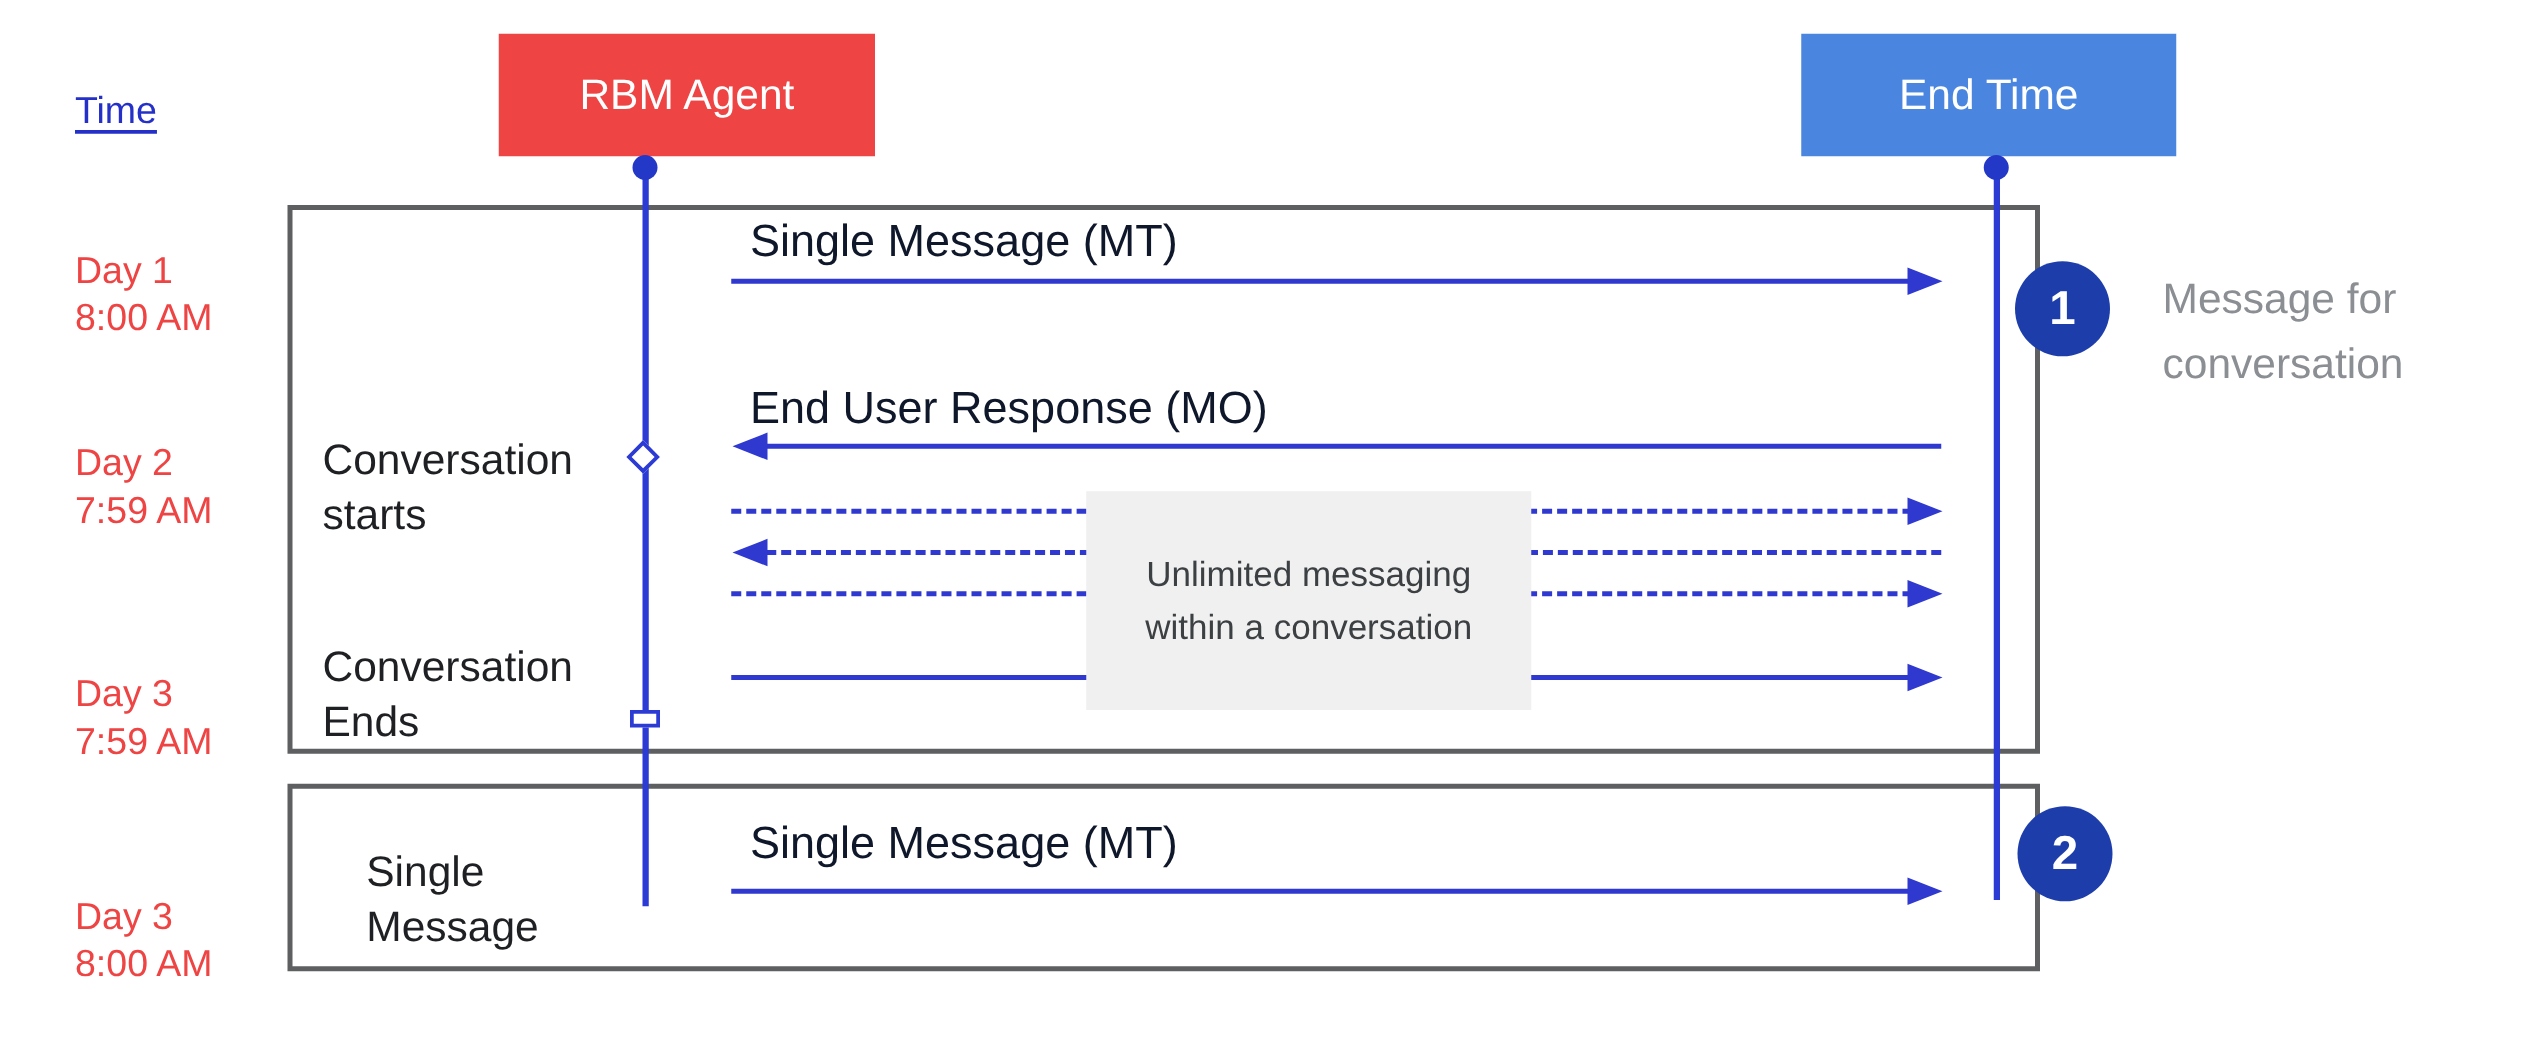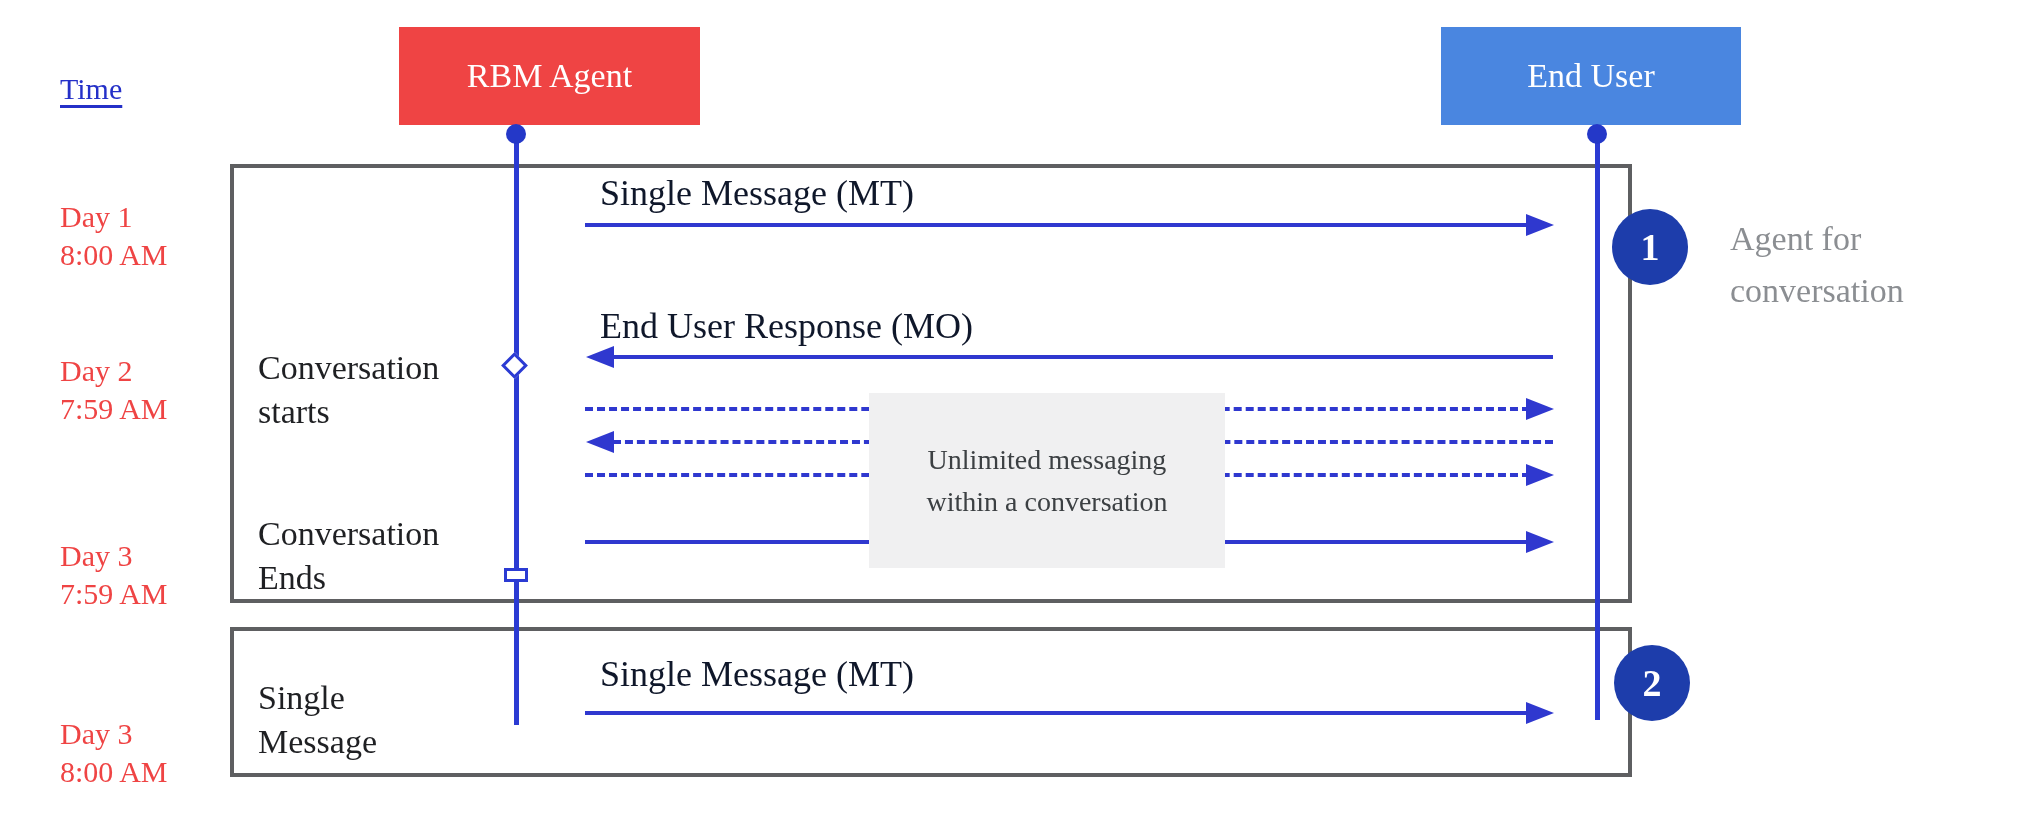--- a/index.html
+++ b/index.html
@@ -1,18 +1,18 @@
 <!DOCTYPE html>
 <html><head>
 <meta charset="utf-8">
 <style>
   html,body{margin:0;padding:0;background:#ffffff;}
   .canvas{
     position:relative;width:2023px;height:833px;background:#ffffff;overflow:hidden;
-    font-family:Liberation Serif, serif;
+    font-family:Liberation Sans, sans-serif;
   }
   
   .actor{position:absolute;top:27px;height:98px;display:flex;align-items:center;justify-content:center;
          color:#ffffff;font-size:34px;z-index:2;}
   .actor-agent{left:399px;width:301px;background:#ef4444;}
   .actor-user{left:1441px;width:300px;background:#4a86e0;}
   
   .lifeline{position:absolute;width:5px;background:#2b3bd3;z-index:2;}
   .lifeline-agent{left:514px;top:127px;height:598px;}
   .lifeline-user{left:1595px;top:127px;height:593px;}
@@ -52,21 +52,21 @@
   .y3 .shaft{top:407px;} .y3 .head{top:398px;}
   .y4 .shaft{top:440px;} .y4 .head{top:431px;}
   .y5 .shaft{top:473px;} .y5 .head{top:464px;}
   .y6 .shaft{top:540px;} .y6 .head{top:531px;}
   .y7 .shaft{top:711px;} .y7 .head{top:702px;}
   
   .side-label{position:absolute;left:258px;color:#1f2023;font-size:34px;line-height:44px;
               white-space:pre-line;z-index:2;}
   .conv-starts{top:346px;}
   .conv-ends{top:512px;}
-  .single-msg{top:676px;}
+  .single-msg{top:676px;margin-left:35px;}
   
   .marker-diamond{position:absolute;left:505px;top:356px;width:13px;height:13px;background:#ffffff;
                   border:3px solid #2b3bd3;transform:rotate(45deg);z-index:3;}
   .marker-square{position:absolute;left:504px;top:568px;width:18px;height:8px;background:#ffffff;
                  border:3px solid #2b3bd3;z-index:3;}
   
   .note{position:absolute;left:869px;top:393px;width:356px;height:175px;background:#f0f0f1;
         display:flex;align-items:center;justify-content:center;text-align:center;
         color:#3c4043;font-size:28px;line-height:42px;white-space:pre-line;z-index:2;}
   
@@ -88,21 +88,21 @@
   <div class="day day-1">Day 1
 8:00 AM</div>
   <div class="day day-2">Day 2
 7:59 AM</div>
   <div class="day day-3">Day 3
 7:59 AM</div>
   <div class="day day-4">Day 3
 8:00 AM</div>
 
   <div class="actor actor-agent">RBM Agent</div>
-  <div class="actor actor-user">End User</div>
+  <div class="actor actor-user">End Time</div>
 
   <div class="frame frame-1"></div>
   <div class="frame frame-2"></div>
 
   <div class="lifeline lifeline-agent"></div>
   <div class="lifeline lifeline-user"></div>
   <div class="dot dot-agent"></div>
   <div class="dot dot-user"></div>
 
   <div class="msg-label msg-label-mt1">Single Message (MT)</div>
@@ -147,17 +147,17 @@
 
   <div class="side-label single-msg">Single
 Message</div>
   <div class="msg-label msg-label-mt2">Single Message (MT)</div>
   <div class="y7">
     <div class="shaft to-right"></div>
     <div class="head right"></div>
   </div>
 
   <div class="badge badge-1">1</div>
-  <div class="billed billed-1">Agent for
+  <div class="billed billed-1">Message for
 conversation</div>
   <div class="badge badge-2">2</div>
 
 </div>
 
 </body></html>

